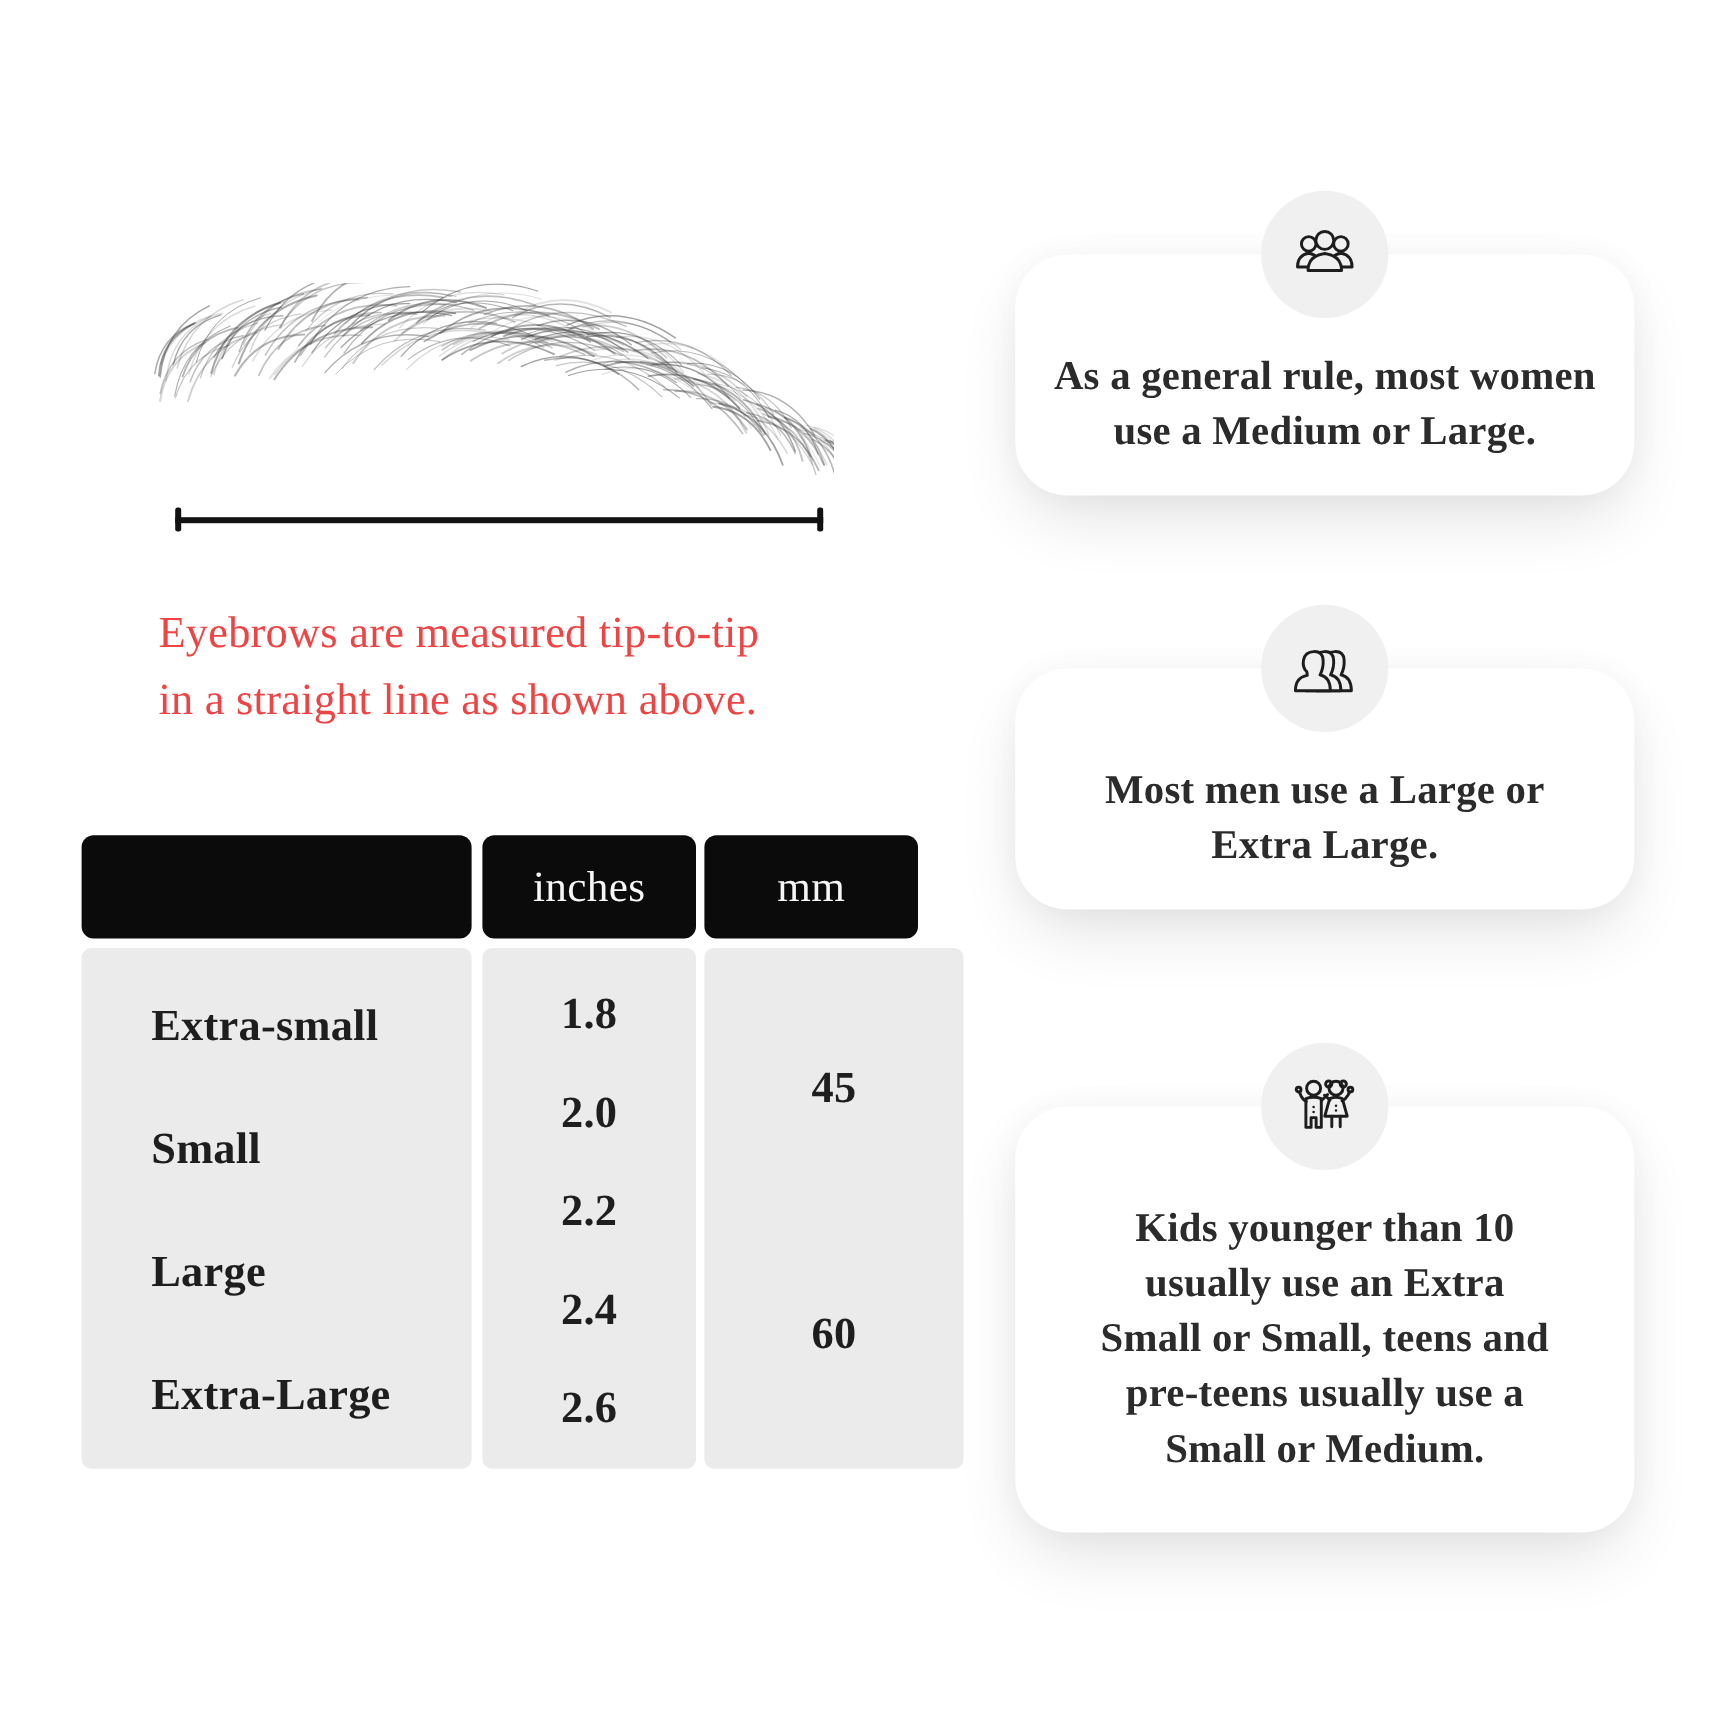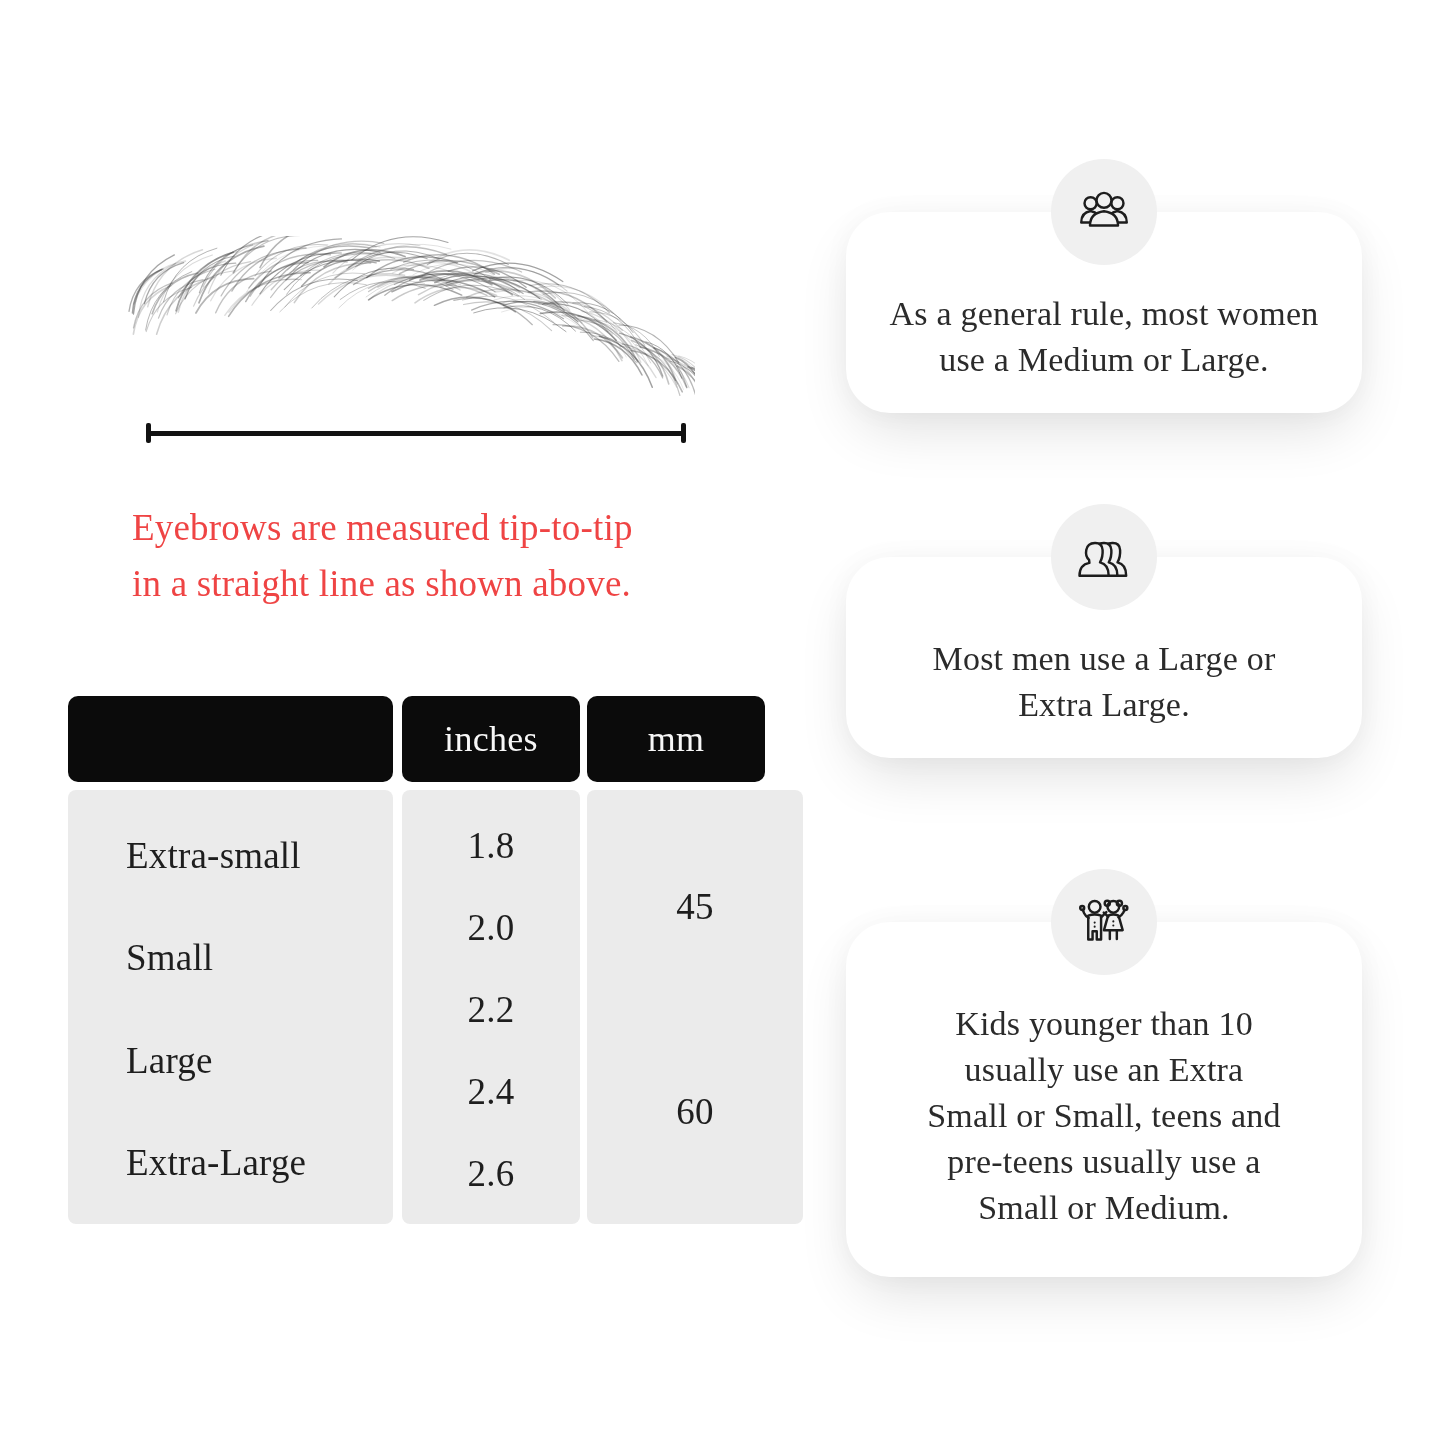--- a/index.html
+++ b/index.html
@@ -33,28 +33,29 @@
   .th.c3{left:519px;width:178px;}
   .tcol{
     position:absolute;top:94px;height:434px;background:#ebebeb;border-radius:8px;
     display:flex;flex-direction:column;box-sizing:border-box;padding:14px 0 10px 0;
   }
   .tcol.c1{left:0;width:325px;}
   .tcol.c2{left:334px;width:178px;}
   .tcol.c3{left:519px;width:216px;}
   .tcell{
     flex:1;display:flex;align-items:center;justify-content:center;
-    font-size:37px;color:#1e1e1e;letter-spacing:.2px;
+    font-size:37px;color:#1e1e1e;letter-spacing:.2px;font-weight:bold;
   }
   .tcol.c1 .tcell{justify-content:flex-start;padding-left:58px;}
   
   .card{
     position:absolute;left:846px;width:516px;background:#ffffff;border-radius:44px;
     box-shadow:0 24px 55px -8px rgba(0,0,0,.12), 0 0 28px rgba(0,0,0,.035);
     box-sizing:border-box;
+    font-weight:bold;
   }
   .card.c1{top:212px;height:201px;}
   .card.c2{top:557px;height:201px;}
   .card.c3{top:922px;height:355px;}
   .badge{
     position:absolute;left:50%;top:-53px;transform:translateX(-50%);
     width:106px;height:106px;border-radius:50%;background:#f0f0f0;
     display:flex;align-items:center;justify-content:center;
   }
   .badge svg{width:56px;height:56px;}

